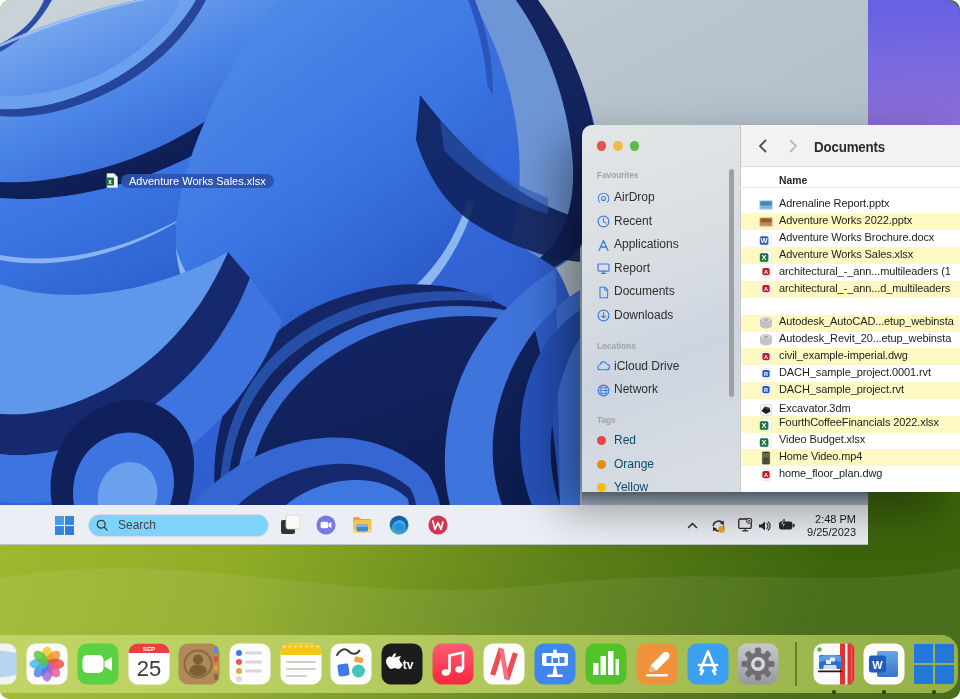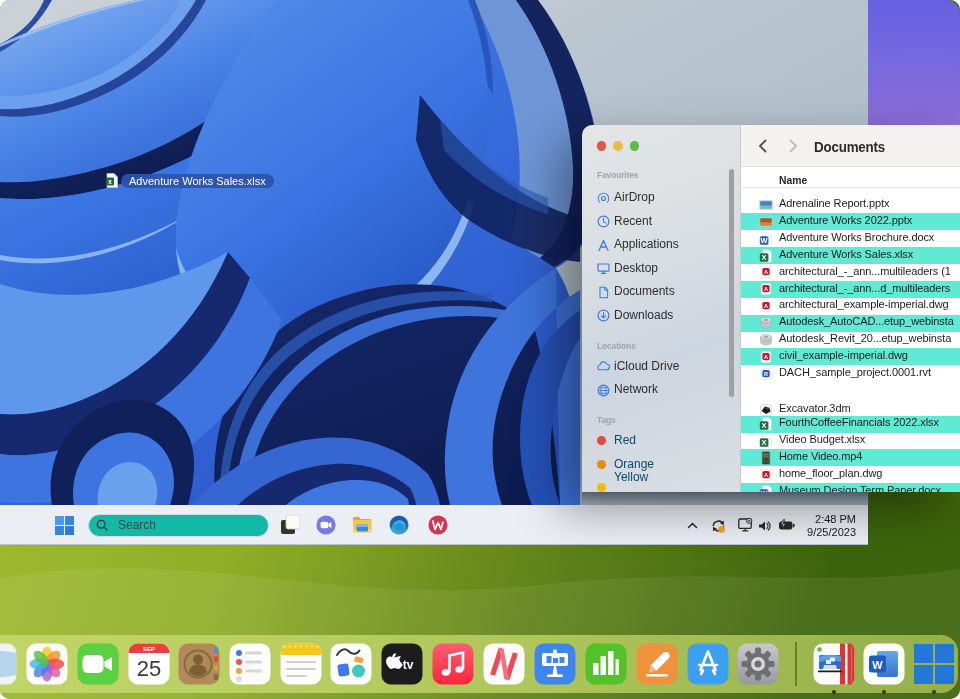--- a/index.html
+++ b/index.html
@@ -10,41 +10,41 @@
   #purple{position:absolute;left:868px;top:0px;width:92px;height:492px;border-top-right-radius:14px;background:linear-gradient(178deg,#6660e3 0%,#7769e0 12%,#8a6cd6 25%,#a770cc 60%,#b873c4 100%);}
   #vm{position:absolute;left:0;top:0;width:868px;height:545px;overflow:hidden;}
   #bloom{position:absolute;left:0;top:0;width:868px;height:505px;}
   
   #xlabel{position:absolute;left:103px;top:173px;height:16px;}
   #xlabel .pill{position:absolute;left:18px;top:1px;background:rgba(44,82,172,0.92);border-radius:8px;color:#fff;font-size:11px;line-height:14px;padding:0 8px;white-space:nowrap;}
   
   #tbshadow{position:absolute;left:582px;top:491px;width:287px;height:14px;background:linear-gradient(to bottom,rgba(78,88,104,.60),rgba(110,120,138,.34) 55%,rgba(170,177,188,.18));}
   #taskbar{position:absolute;left:0;top:505px;width:868px;height:40px;background:#ebeef4;}
   #taskbar .sline{position:absolute;left:0;top:39px;width:868px;height:1px;background:#bcc0c7;}
-  #searchpill{position:absolute;left:88px;top:514px;width:181px;height:23px;background:#14b8a6;border:1px solid #d8dbe0;border-radius:12px;color:#454545;font-size:12px;line-height:21px;padding-left:29px;}
+  #searchpill{position:absolute;left:88px;top:514px;width:181px;height:23px;background:#7dd3fc;border:1px solid #d8dbe0;border-radius:12px;color:#454545;font-size:12px;line-height:21px;padding-left:29px;}
   #clock{position:absolute;left:770px;top:513px;width:86px;text-align:right;font-size:11px;color:#1b1b1b;line-height:13px;}
   
   #finder{position:absolute;left:582px;top:125px;width:378px;height:367px;border-top-left-radius:10px;overflow:hidden;box-shadow:-22px 18px 45px rgba(0,0,0,.38);}
   #sidebar{position:absolute;left:0;top:0;width:158px;height:367px;background:linear-gradient(160deg,#e3e5e6 0%,#dce0e3 30%,#cdd5e0 62%,#d9dee2 100%);}
   #fmain{position:absolute;left:158px;top:0;width:220px;height:367px;background:#fff;}
   #ftoolbar{position:absolute;left:158px;top:0;width:220px;height:42px;background:#f3f2f1;border-bottom:1px solid #e0dfde;}
   #fdivider{position:absolute;left:158px;top:0;width:1px;height:367px;background:#c9c9c9;}
   .tl{position:absolute;top:16px;width:9.5px;height:9.5px;border-radius:50%;}
   #ftitle{position:absolute;left:232px;top:12.5px;font-size:15.5px;font-weight:bold;color:#2c2c2a;letter-spacing:-0.2px;transform:scaleX(.86);transform-origin:left top;}
   .sgroup{position:absolute;left:15px;font-size:9.5px;font-weight:bold;color:#9fa2a6;letter-spacing:-0.1px;transform:scaleX(.88);transform-origin:left top;margin-top:-2px;}
   .sitem{position:absolute;left:15px;height:17px;font-size:12px;color:#2e2e2e;white-space:nowrap;}
   .sitem svg{position:absolute;left:0;top:1px;}
   .sitem .txt{position:absolute;left:17px;top:-0.5px;}
   .tagdot{position:absolute;left:15px;width:9px;height:9px;border-radius:50%;}
   .tagtxt{position:absolute;left:32px;font-size:12px;color:#0c4a6e;margin-top:-1px;}
   #sscroll{position:absolute;left:147px;top:44px;width:5px;height:228px;border-radius:3px;background:#9fa0a2;}
   #namehdr{position:absolute;left:197px;top:48.8px;font-size:11.5px;font-weight:bold;color:#262626;transform:scaleX(.9);transform-origin:left top;}
   #hdrline{position:absolute;left:158px;top:61.5px;width:220px;height:1px;background:#e6e6e6;}
   .frow{position:absolute;left:158px;width:220px;height:17px;}
-  .frow.alt{background:#5eead4;}
+  .frow.alt{background:#fef9c3;}
   .frow .fname{position:absolute;left:39px;top:0.8px;font-size:11px;letter-spacing:-0.1px;color:#1c1c1c;white-space:nowrap;}
   .frow svg,.frow .fico{position:absolute;left:19px;top:1.5px;}
   
   #dockband{position:absolute;left:-26px;top:635px;width:984px;height:58px;border-radius:17px;background:linear-gradient(90deg,rgba(196,216,106,.92),rgba(182,205,96,.9) 55%,rgba(160,185,80,.88));}
   .dicon{position:absolute;top:643px;width:42px;height:42px;}
   .dsep{position:absolute;left:795px;top:642px;width:1.5px;height:44px;background:rgba(60,80,10,.55);}
   .ddot{position:absolute;top:689.5px;width:4px;height:4px;border-radius:50%;background:#2c3c08;}
 </style>
 </head>
 <body>
@@ -278,107 +278,99 @@
         <span class="fname">architectural_-_ann...multileaders (1</span>
       </div>
     <div class="frow alt" style="top:155.8px;">
         <svg class="fico" width="14" height="14" viewBox="0 0 14 14">
           <rect x="2.2" y="1.4" width="9.6" height="11.2" rx="1.4" fill="#fdfdfd" stroke="#d4d7da" stroke-width="0.5"></rect>
           <rect x="3.4" y="3" width="7.2" height="7.2" rx="1.6" fill="#c01927"></rect>
           <text x="7" y="8.6" font-size="5.6" font-weight="bold" fill="#fff" text-anchor="middle" font-family="Liberation Sans">A</text>
         </svg>
         <span class="fname">architectural_-_ann...d_multileaders</span>
       </div>
-    <div class="frow" style="top:172.6px;">
+    <div class="frow alt" style="top:189.5px;">
+        <svg class="fico" width="14" height="14" viewBox="0 0 14 14">
+          <ellipse cx="7" cy="4" rx="5.5" ry="2.6" fill="#d8d8da" stroke="#a9aaad" stroke-width="0.5"></ellipse>
+          <path d="M1.5,4 L1.5,9.5 A5.5,2.6 0 0 0 12.5,9.5 L12.5,4 A5.5,2.6 0 0 1 1.5,4 Z" fill="#c2c3c6" stroke="#a9aaad" stroke-width="0.5"></path>
+          <ellipse cx="7" cy="4" rx="2.2" ry="1" fill="#9fa0a4"></ellipse>
+        </svg>
+        <span class="fname">Autodesk_AutoCAD...etup_webinsta</span>
+      </div>
+    <div class="frow" style="top:206.3px;">
+        <svg class="fico" width="14" height="14" viewBox="0 0 14 14">
+          <ellipse cx="7" cy="4" rx="5.5" ry="2.6" fill="#d8d8da" stroke="#a9aaad" stroke-width="0.5"></ellipse>
+          <path d="M1.5,4 L1.5,9.5 A5.5,2.6 0 0 0 12.5,9.5 L12.5,4 A5.5,2.6 0 0 1 1.5,4 Z" fill="#c2c3c6" stroke="#a9aaad" stroke-width="0.5"></path>
+          <ellipse cx="7" cy="4" rx="2.2" ry="1" fill="#9fa0a4"></ellipse>
+        </svg>
+        <span class="fname">Autodesk_Revit_20...etup_webinsta</span>
+      </div>
+    <div class="frow alt" style="top:223.2px;">
         <svg class="fico" width="14" height="14" viewBox="0 0 14 14">
           <rect x="2.2" y="1.4" width="9.6" height="11.2" rx="1.4" fill="#fdfdfd" stroke="#d4d7da" stroke-width="0.5"></rect>
           <rect x="3.4" y="3" width="7.2" height="7.2" rx="1.6" fill="#c01927"></rect>
           <text x="7" y="8.6" font-size="5.6" font-weight="bold" fill="#fff" text-anchor="middle" font-family="Liberation Sans">A</text>
         </svg>
-        <span class="fname">architectural_example-imperial.dwg</span>
-      </div>
-    <div class="frow alt" style="top:189.5px;">
-        <svg class="fico" width="14" height="14" viewBox="0 0 14 14">
-          <ellipse cx="7" cy="4" rx="5.5" ry="2.6" fill="#d8d8da" stroke="#a9aaad" stroke-width="0.5"></ellipse>
-          <path d="M1.5,4 L1.5,9.5 A5.5,2.6 0 0 0 12.5,9.5 L12.5,4 A5.5,2.6 0 0 1 1.5,4 Z" fill="#c2c3c6" stroke="#a9aaad" stroke-width="0.5"></path>
-          <ellipse cx="7" cy="4" rx="2.2" ry="1" fill="#9fa0a4"></ellipse>
-        </svg>
-        <span class="fname">Autodesk_AutoCAD...etup_webinsta</span>
-      </div>
-    <div class="frow" style="top:206.3px;">
-        <svg class="fico" width="14" height="14" viewBox="0 0 14 14">
-          <ellipse cx="7" cy="4" rx="5.5" ry="2.6" fill="#d8d8da" stroke="#a9aaad" stroke-width="0.5"></ellipse>
-          <path d="M1.5,4 L1.5,9.5 A5.5,2.6 0 0 0 12.5,9.5 L12.5,4 A5.5,2.6 0 0 1 1.5,4 Z" fill="#c2c3c6" stroke="#a9aaad" stroke-width="0.5"></path>
-          <ellipse cx="7" cy="4" rx="2.2" ry="1" fill="#9fa0a4"></ellipse>
-        </svg>
-        <span class="fname">Autodesk_Revit_20...etup_webinsta</span>
-      </div>
-    <div class="frow alt" style="top:223.2px;">
+        <span class="fname">civil_example-imperial.dwg</span>
+      </div>
+    <div class="frow" style="top:240.0px;">
+        <svg class="fico" width="14" height="14" viewBox="0 0 14 14">
+          <rect x="2.2" y="1.4" width="9.6" height="11.2" rx="1.4" fill="#fdfdfd" stroke="#d4d7da" stroke-width="0.5"></rect>
+          <rect x="3.4" y="3" width="7.2" height="7.2" rx="1.6" fill="#2456c5"></rect>
+          <text x="7" y="8.6" font-size="5.6" font-weight="bold" fill="#fff" text-anchor="middle" font-family="Liberation Sans">R</text>
+        </svg>
+        <span class="fname">DACH_sample_project.0001.rvt</span>
+      </div>
+    <div class="frow alt" style="top:256.9px;">
+        <svg class="fico" width="14" height="14" viewBox="0 0 14 14">
+          <rect x="2.2" y="1.4" width="9.6" height="11.2" rx="1.4" fill="#fdfdfd" stroke="#d4d7da" stroke-width="0.5"></rect>
+          <rect x="3.4" y="3" width="7.2" height="7.2" rx="1.6" fill="#2456c5"></rect>
+          <text x="7" y="8.6" font-size="5.6" font-weight="bold" fill="#fff" text-anchor="middle" font-family="Liberation Sans">R</text>
+        </svg>
+        <span class="fname">DACH_sample_project.rvt</span>
+      </div>
+    <div class="frow" style="top:276px;padding-left:21px;">
+        <svg class="fico" width="14" height="14" viewBox="0 0 14 14">
+          <rect x="1.5" y="1.5" width="11" height="11" rx="1.5" fill="#f5f5f5" stroke="#c9c9c9" stroke-width="0.5"></rect>
+          <path d="M2.5,8 L6,3.5 L10.5,5 L11.5,8.5 L7,11 Z" fill="#1c1c1c"></path>
+          <path d="M6,3.5 L10.5,5 L8,7 Z" fill="#4a4a4a"></path>
+        </svg>
+        <span class="fname">Excavator.3dm</span>
+      </div>
+    <div class="frow alt" style="top:290.6px;">
+        <svg class="fico" width="14" height="14" viewBox="0 0 14 14">
+          <path d="M3.5,0.8 L10,0.8 L12.4,3.2 L12.4,13.2 L3.5,13.2 Z" fill="#fbfbfb" stroke="#d0d4d8" stroke-width="0.5"></path>
+          <rect x="0.8" y="4.2" width="8.6" height="8.6" rx="1.6" fill="#1e7145"></rect>
+          <text x="5.1" y="11" font-size="7.5" font-weight="bold" fill="#fff" text-anchor="middle" font-family="Liberation Sans">X</text>
+        </svg>
+        <span class="fname">FourthCoffeeFinancials 2022.xlsx</span>
+      </div>
+    <div class="frow" style="top:307.4px;">
+        <svg class="fico" width="14" height="14" viewBox="0 0 14 14">
+          <path d="M3.5,0.8 L10,0.8 L12.4,3.2 L12.4,13.2 L3.5,13.2 Z" fill="#fbfbfb" stroke="#d0d4d8" stroke-width="0.5"></path>
+          <rect x="0.8" y="4.2" width="8.6" height="8.6" rx="1.6" fill="#1e7145"></rect>
+          <text x="5.1" y="11" font-size="7.5" font-weight="bold" fill="#fff" text-anchor="middle" font-family="Liberation Sans">X</text>
+        </svg>
+        <span class="fname">Video Budget.xlsx</span>
+      </div>
+    <div class="frow alt" style="top:324.2px;">
+        <svg class="fico" width="14" height="14" viewBox="0 0 14 14">
+          <rect x="3.2" y="0.8" width="7.6" height="12.4" rx="0.8" fill="#2c2f28" stroke="#8e9089" stroke-width="0.5"></rect>
+          <rect x="4" y="2" width="6" height="5" fill="#5d6b4a"></rect>
+          <rect x="4" y="7.5" width="6" height="4.6" fill="#474f3a"></rect>
+        </svg>
+        <span class="fname">Home Video.mp4</span>
+      </div>
+    <div class="frow" style="top:341.1px;">
         <svg class="fico" width="14" height="14" viewBox="0 0 14 14">
           <rect x="2.2" y="1.4" width="9.6" height="11.2" rx="1.4" fill="#fdfdfd" stroke="#d4d7da" stroke-width="0.5"></rect>
           <rect x="3.4" y="3" width="7.2" height="7.2" rx="1.6" fill="#c01927"></rect>
           <text x="7" y="8.6" font-size="5.6" font-weight="bold" fill="#fff" text-anchor="middle" font-family="Liberation Sans">A</text>
         </svg>
-        <span class="fname">civil_example-imperial.dwg</span>
-      </div>
-    <div class="frow" style="top:240.0px;">
-        <svg class="fico" width="14" height="14" viewBox="0 0 14 14">
-          <rect x="2.2" y="1.4" width="9.6" height="11.2" rx="1.4" fill="#fdfdfd" stroke="#d4d7da" stroke-width="0.5"></rect>
-          <rect x="3.4" y="3" width="7.2" height="7.2" rx="1.6" fill="#2456c5"></rect>
-          <text x="7" y="8.6" font-size="5.6" font-weight="bold" fill="#fff" text-anchor="middle" font-family="Liberation Sans">R</text>
-        </svg>
-        <span class="fname">DACH_sample_project.0001.rvt</span>
-      </div>
-    <div class="frow" style="top:276px;padding-left:21px;">
-        <svg class="fico" width="14" height="14" viewBox="0 0 14 14">
-          <rect x="1.5" y="1.5" width="11" height="11" rx="1.5" fill="#f5f5f5" stroke="#c9c9c9" stroke-width="0.5"></rect>
-          <path d="M2.5,8 L6,3.5 L10.5,5 L11.5,8.5 L7,11 Z" fill="#1c1c1c"></path>
-          <path d="M6,3.5 L10.5,5 L8,7 Z" fill="#4a4a4a"></path>
-        </svg>
-        <span class="fname">Excavator.3dm</span>
-      </div>
-    <div class="frow alt" style="top:290.6px;">
-        <svg class="fico" width="14" height="14" viewBox="0 0 14 14">
-          <path d="M3.5,0.8 L10,0.8 L12.4,3.2 L12.4,13.2 L3.5,13.2 Z" fill="#fbfbfb" stroke="#d0d4d8" stroke-width="0.5"></path>
-          <rect x="0.8" y="4.2" width="8.6" height="8.6" rx="1.6" fill="#1e7145"></rect>
-          <text x="5.1" y="11" font-size="7.5" font-weight="bold" fill="#fff" text-anchor="middle" font-family="Liberation Sans">X</text>
-        </svg>
-        <span class="fname">FourthCoffeeFinancials 2022.xlsx</span>
-      </div>
-    <div class="frow" style="top:307.4px;">
-        <svg class="fico" width="14" height="14" viewBox="0 0 14 14">
-          <path d="M3.5,0.8 L10,0.8 L12.4,3.2 L12.4,13.2 L3.5,13.2 Z" fill="#fbfbfb" stroke="#d0d4d8" stroke-width="0.5"></path>
-          <rect x="0.8" y="4.2" width="8.6" height="8.6" rx="1.6" fill="#1e7145"></rect>
-          <text x="5.1" y="11" font-size="7.5" font-weight="bold" fill="#fff" text-anchor="middle" font-family="Liberation Sans">X</text>
-        </svg>
-        <span class="fname">Video Budget.xlsx</span>
-      </div>
-    <div class="frow alt" style="top:324.2px;">
-        <svg class="fico" width="14" height="14" viewBox="0 0 14 14">
-          <rect x="3.2" y="0.8" width="7.6" height="12.4" rx="0.8" fill="#2c2f28" stroke="#8e9089" stroke-width="0.5"></rect>
-          <rect x="4" y="2" width="6" height="5" fill="#5d6b4a"></rect>
-          <rect x="4" y="7.5" width="6" height="4.6" fill="#474f3a"></rect>
-        </svg>
-        <span class="fname">Home Video.mp4</span>
-      </div>
-    <div class="frow" style="top:341.1px;">
-        <svg class="fico" width="14" height="14" viewBox="0 0 14 14">
-          <rect x="2.2" y="1.4" width="9.6" height="11.2" rx="1.4" fill="#fdfdfd" stroke="#d4d7da" stroke-width="0.5"></rect>
-          <rect x="3.4" y="3" width="7.2" height="7.2" rx="1.6" fill="#c01927"></rect>
-          <text x="7" y="8.6" font-size="5.6" font-weight="bold" fill="#fff" text-anchor="middle" font-family="Liberation Sans">A</text>
-        </svg>
         <span class="fname">home_floor_plan.dwg</span>
-      </div>
-    <div class="frow alt" style="top:358.0px;">
-        <svg class="fico" width="14" height="14" viewBox="0 0 14 14">
-          <path d="M3.5,0.8 L10,0.8 L12.4,3.2 L12.4,13.2 L3.5,13.2 Z" fill="#fbfbfb" stroke="#d0d4d8" stroke-width="0.5"></path>
-          <rect x="0.8" y="4.2" width="8.6" height="8.6" rx="1.6" fill="#2d5bbf"></rect>
-          <text x="5.1" y="11" font-size="7.5" font-weight="bold" fill="#fff" text-anchor="middle" font-family="Liberation Sans">W</text>
-        </svg>
-        <span class="fname">Museum Design Term Paper.docx</span>
       </div>
     <div id="ftoolbar"></div>
     <div id="fdivider"></div>
     <div class="tl" style="left:14.8px;background:#e25449;"></div>
     <div class="tl" style="left:31.3px;background:#ecbc47;"></div>
     <div class="tl" style="left:47.8px;background:#5cba47;"></div>
     <svg style="position:absolute;left:176px;top:14px;" width="9" height="14" viewBox="0 0 9 14">
         <path d="M7.5,1.5 L2,7 L7.5,12.5" fill="none" stroke="#4f4f4f" stroke-width="1.8" stroke-linecap="round" stroke-linejoin="round"></path>
       </svg>
     <svg style="position:absolute;left:207px;top:14px;" width="9" height="14" viewBox="0 0 9 14">
@@ -408,21 +400,21 @@
         <svg width="13" height="13" viewBox="0 0 13 13">
           <path d="M6.5,1.6 L11,11.4 M6.5,1.6 L2,11.4 M3.6,8 L9.4,8" fill="none" stroke="#3c7ce2" stroke-width="1.3" stroke-linecap="round"></path>
         </svg>
         <span class="txt">Applications</span>
       </div>
     <div class="sitem" style="top:136px;">
         <svg width="13" height="13" viewBox="0 0 13 13">
           <rect x="1" y="2" width="11" height="7.2" rx="1" fill="none" stroke="#3c7ce2" stroke-width="1.2"></rect>
           <path d="M4.5,11.4 L8.5,11.4 M6.5,9.2 L6.5,11.2" stroke="#3c7ce2" stroke-width="1.2" stroke-linecap="round"></path>
         </svg>
-        <span class="txt">Desktop</span>
+        <span class="txt">Report</span>
       </div>
     <div class="sitem" style="top:159.5px;">
         <svg width="13" height="13" viewBox="0 0 13 13">
           <path d="M3,1.2 L8,1.2 L10.6,3.8 L10.6,11.8 L3,11.8 Z" fill="none" stroke="#3c7ce2" stroke-width="1.1" stroke-linejoin="round"></path>
           <path d="M7.7,1.4 L7.7,4.2 L10.4,4.2" fill="none" stroke="#3c7ce2" stroke-width="1"></path>
         </svg>
         <span class="txt">Documents</span>
       </div>
     <div class="sitem" style="top:183px;">
         <svg width="13" height="13" viewBox="0 0 13 13">
@@ -445,21 +437,21 @@
           <path d="M1.3,6.5 L11.7,6.5 M2,3.8 L11,3.8 M2,9.2 L11,9.2" stroke="#3c7ce2" stroke-width="0.9" fill="none"></path>
         </svg>
         <span class="txt">Network</span>
       </div>
     <div class="sgroup" style="top:290.5px;">Tags</div>
     <div class="tagdot" style="top:311px;background:#e8463e;"></div>
     <div class="tagtxt" style="top:309px;">Red</div>
     <div class="tagdot" style="top:334.5px;background:#e88b0a;"></div>
     <div class="tagtxt" style="top:332.5px;">Orange</div>
     <div class="tagdot" style="top:358px;background:#f0bc0e;"></div>
-    <div class="tagtxt" style="top:346px;">Yellow</div>
+    <div class="tagtxt" style="top:356px;">Yellow</div>
     <div id="sscroll"></div>
   </div>
   <div id="dockband"></div>
   <svg class="dicon" style="left:-24.6px;" width="42" height="42" viewBox="0 0 42 42">
       <rect x="0.5" y="0.5" width="41" height="41" rx="9.5" fill="#eef3f6"></rect>
       <path d="M0.5,10 C14,7 28,7 41.5,10 L41.5,32 C28,35 14,35 0.5,32 Z" fill="#7fb6e8" opacity="0.5"></path>
     </svg>
   <svg class="dicon" style="left:26.2px;" width="42" height="42" viewBox="0 0 42 42">
       <rect x="0.5" y="0.5" width="41" height="41" rx="9.5" fill="#fbfbfb"></rect>
       <ellipse cx="21" cy="12.8" rx="5.4" ry="9.2" fill="#f5c622" opacity="0.82" transform="rotate(0 21 21)"></ellipse>

